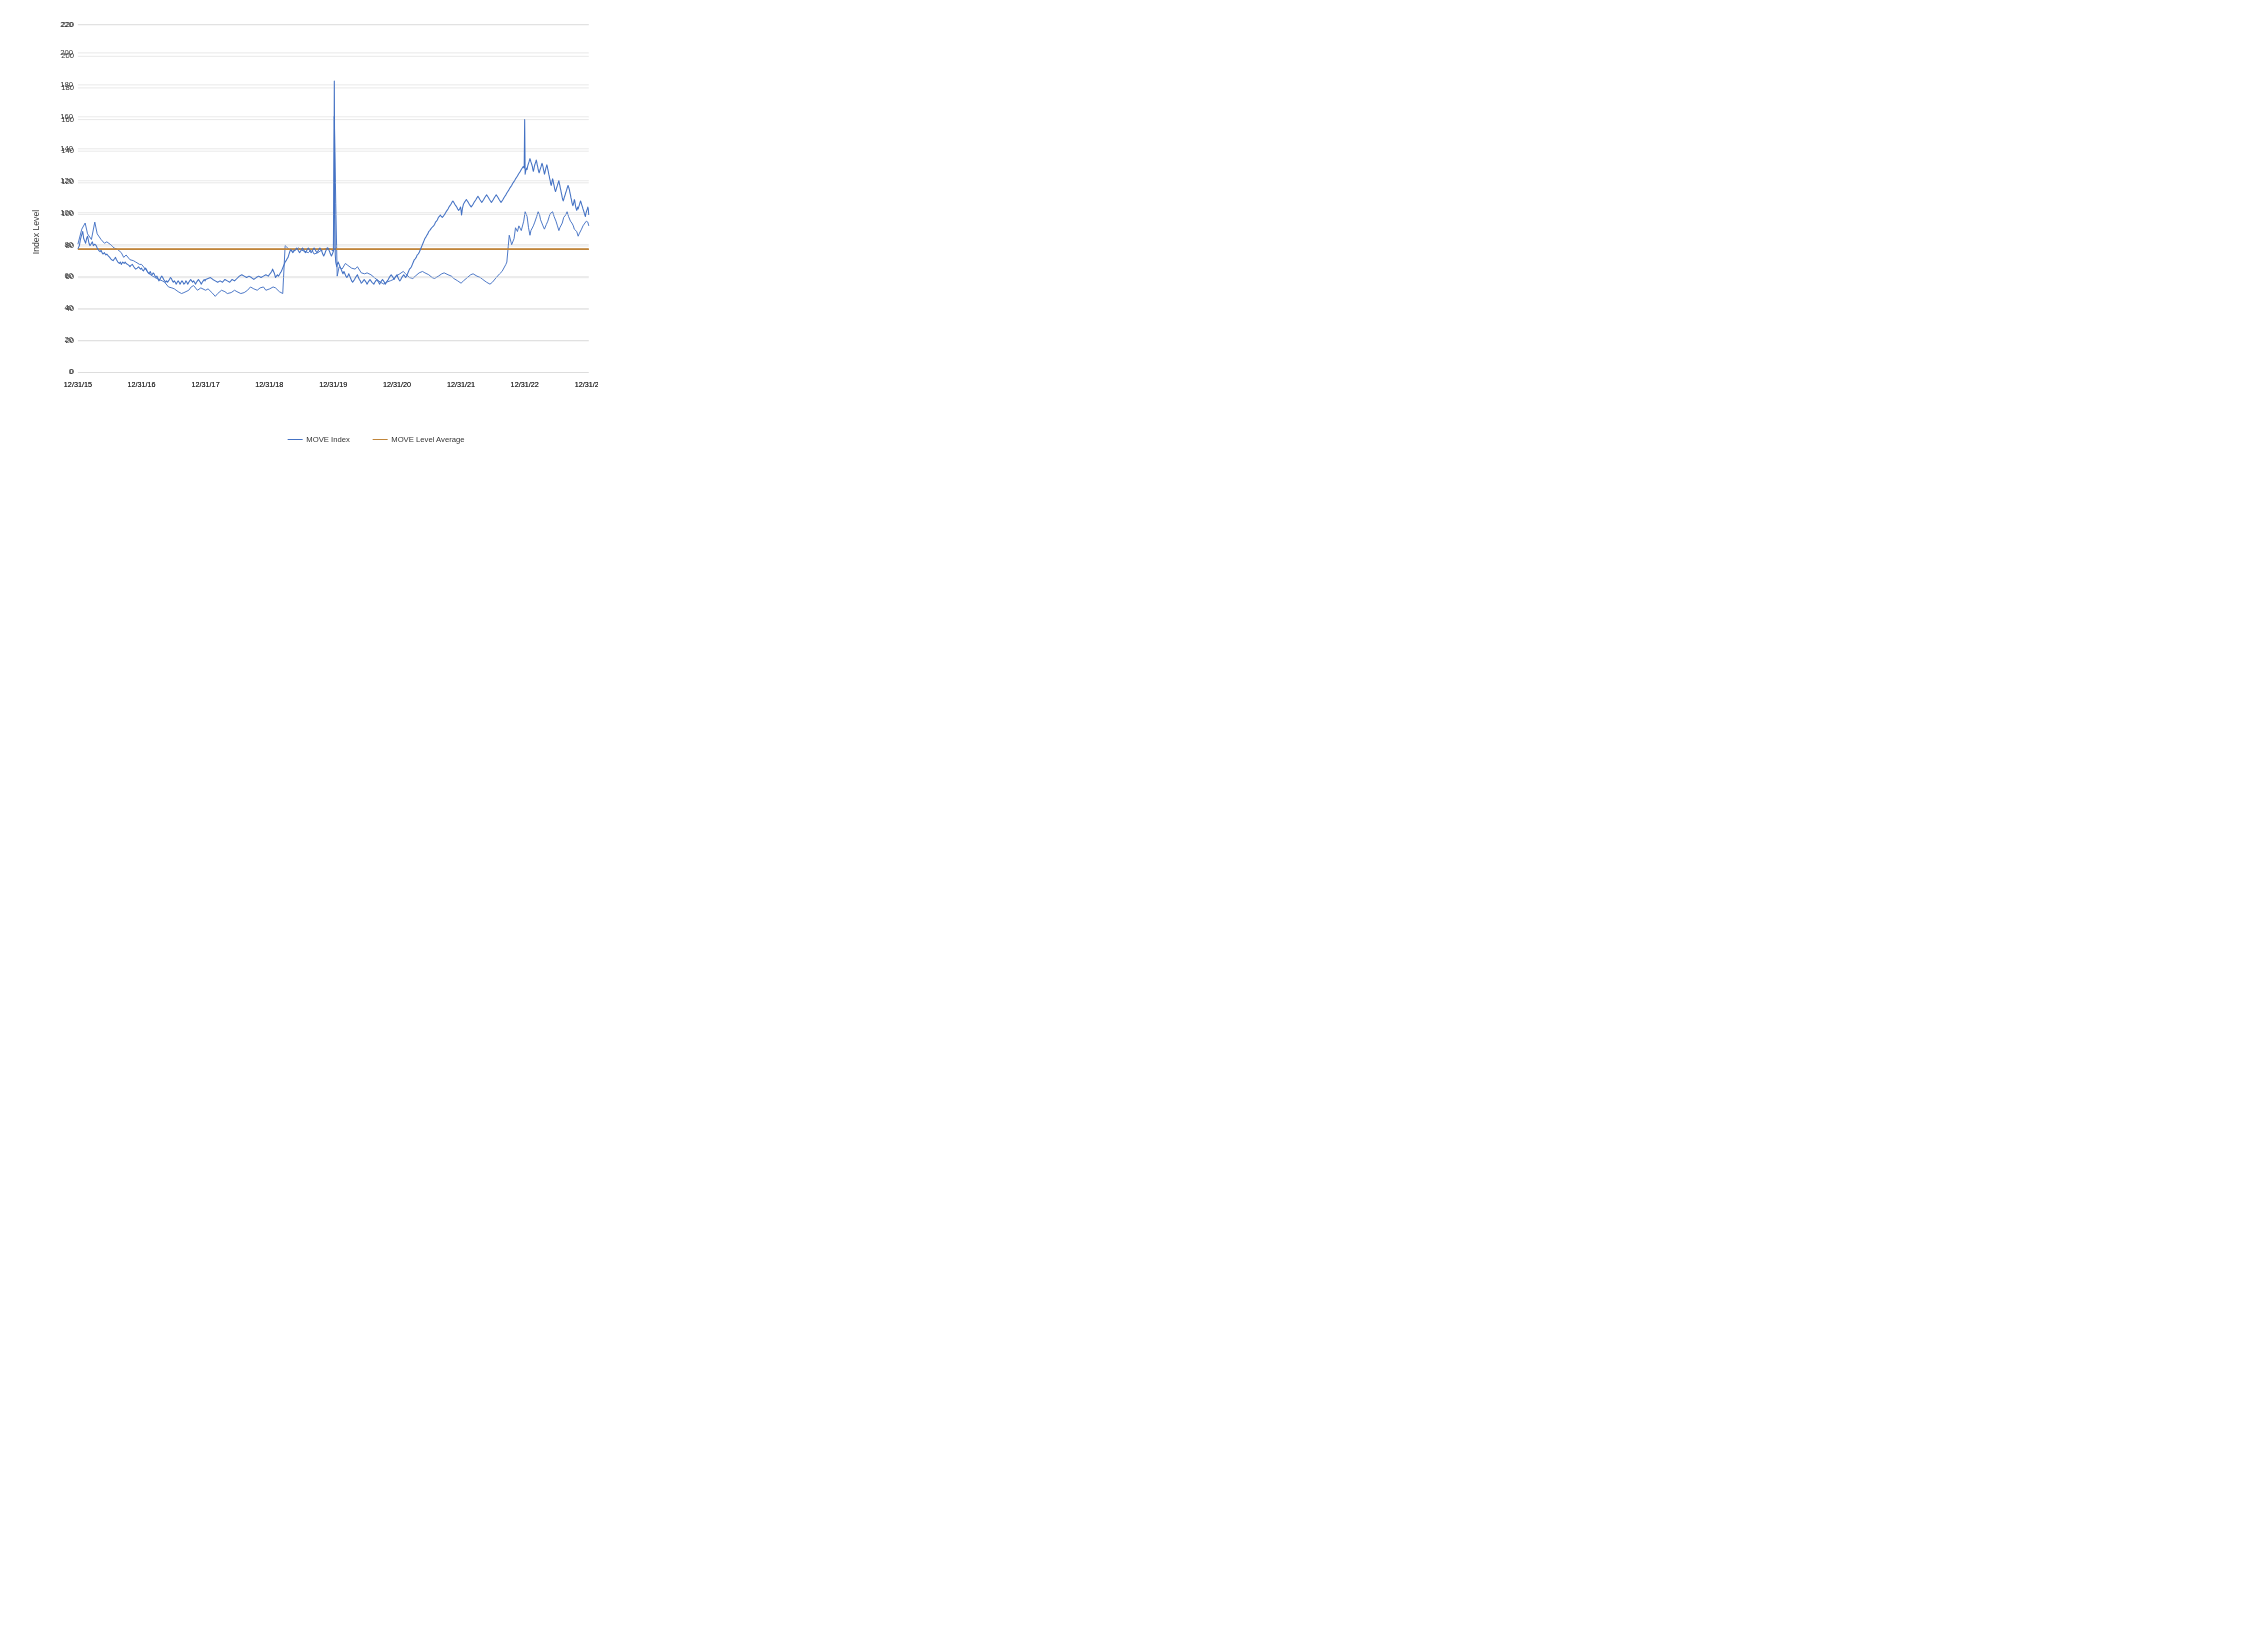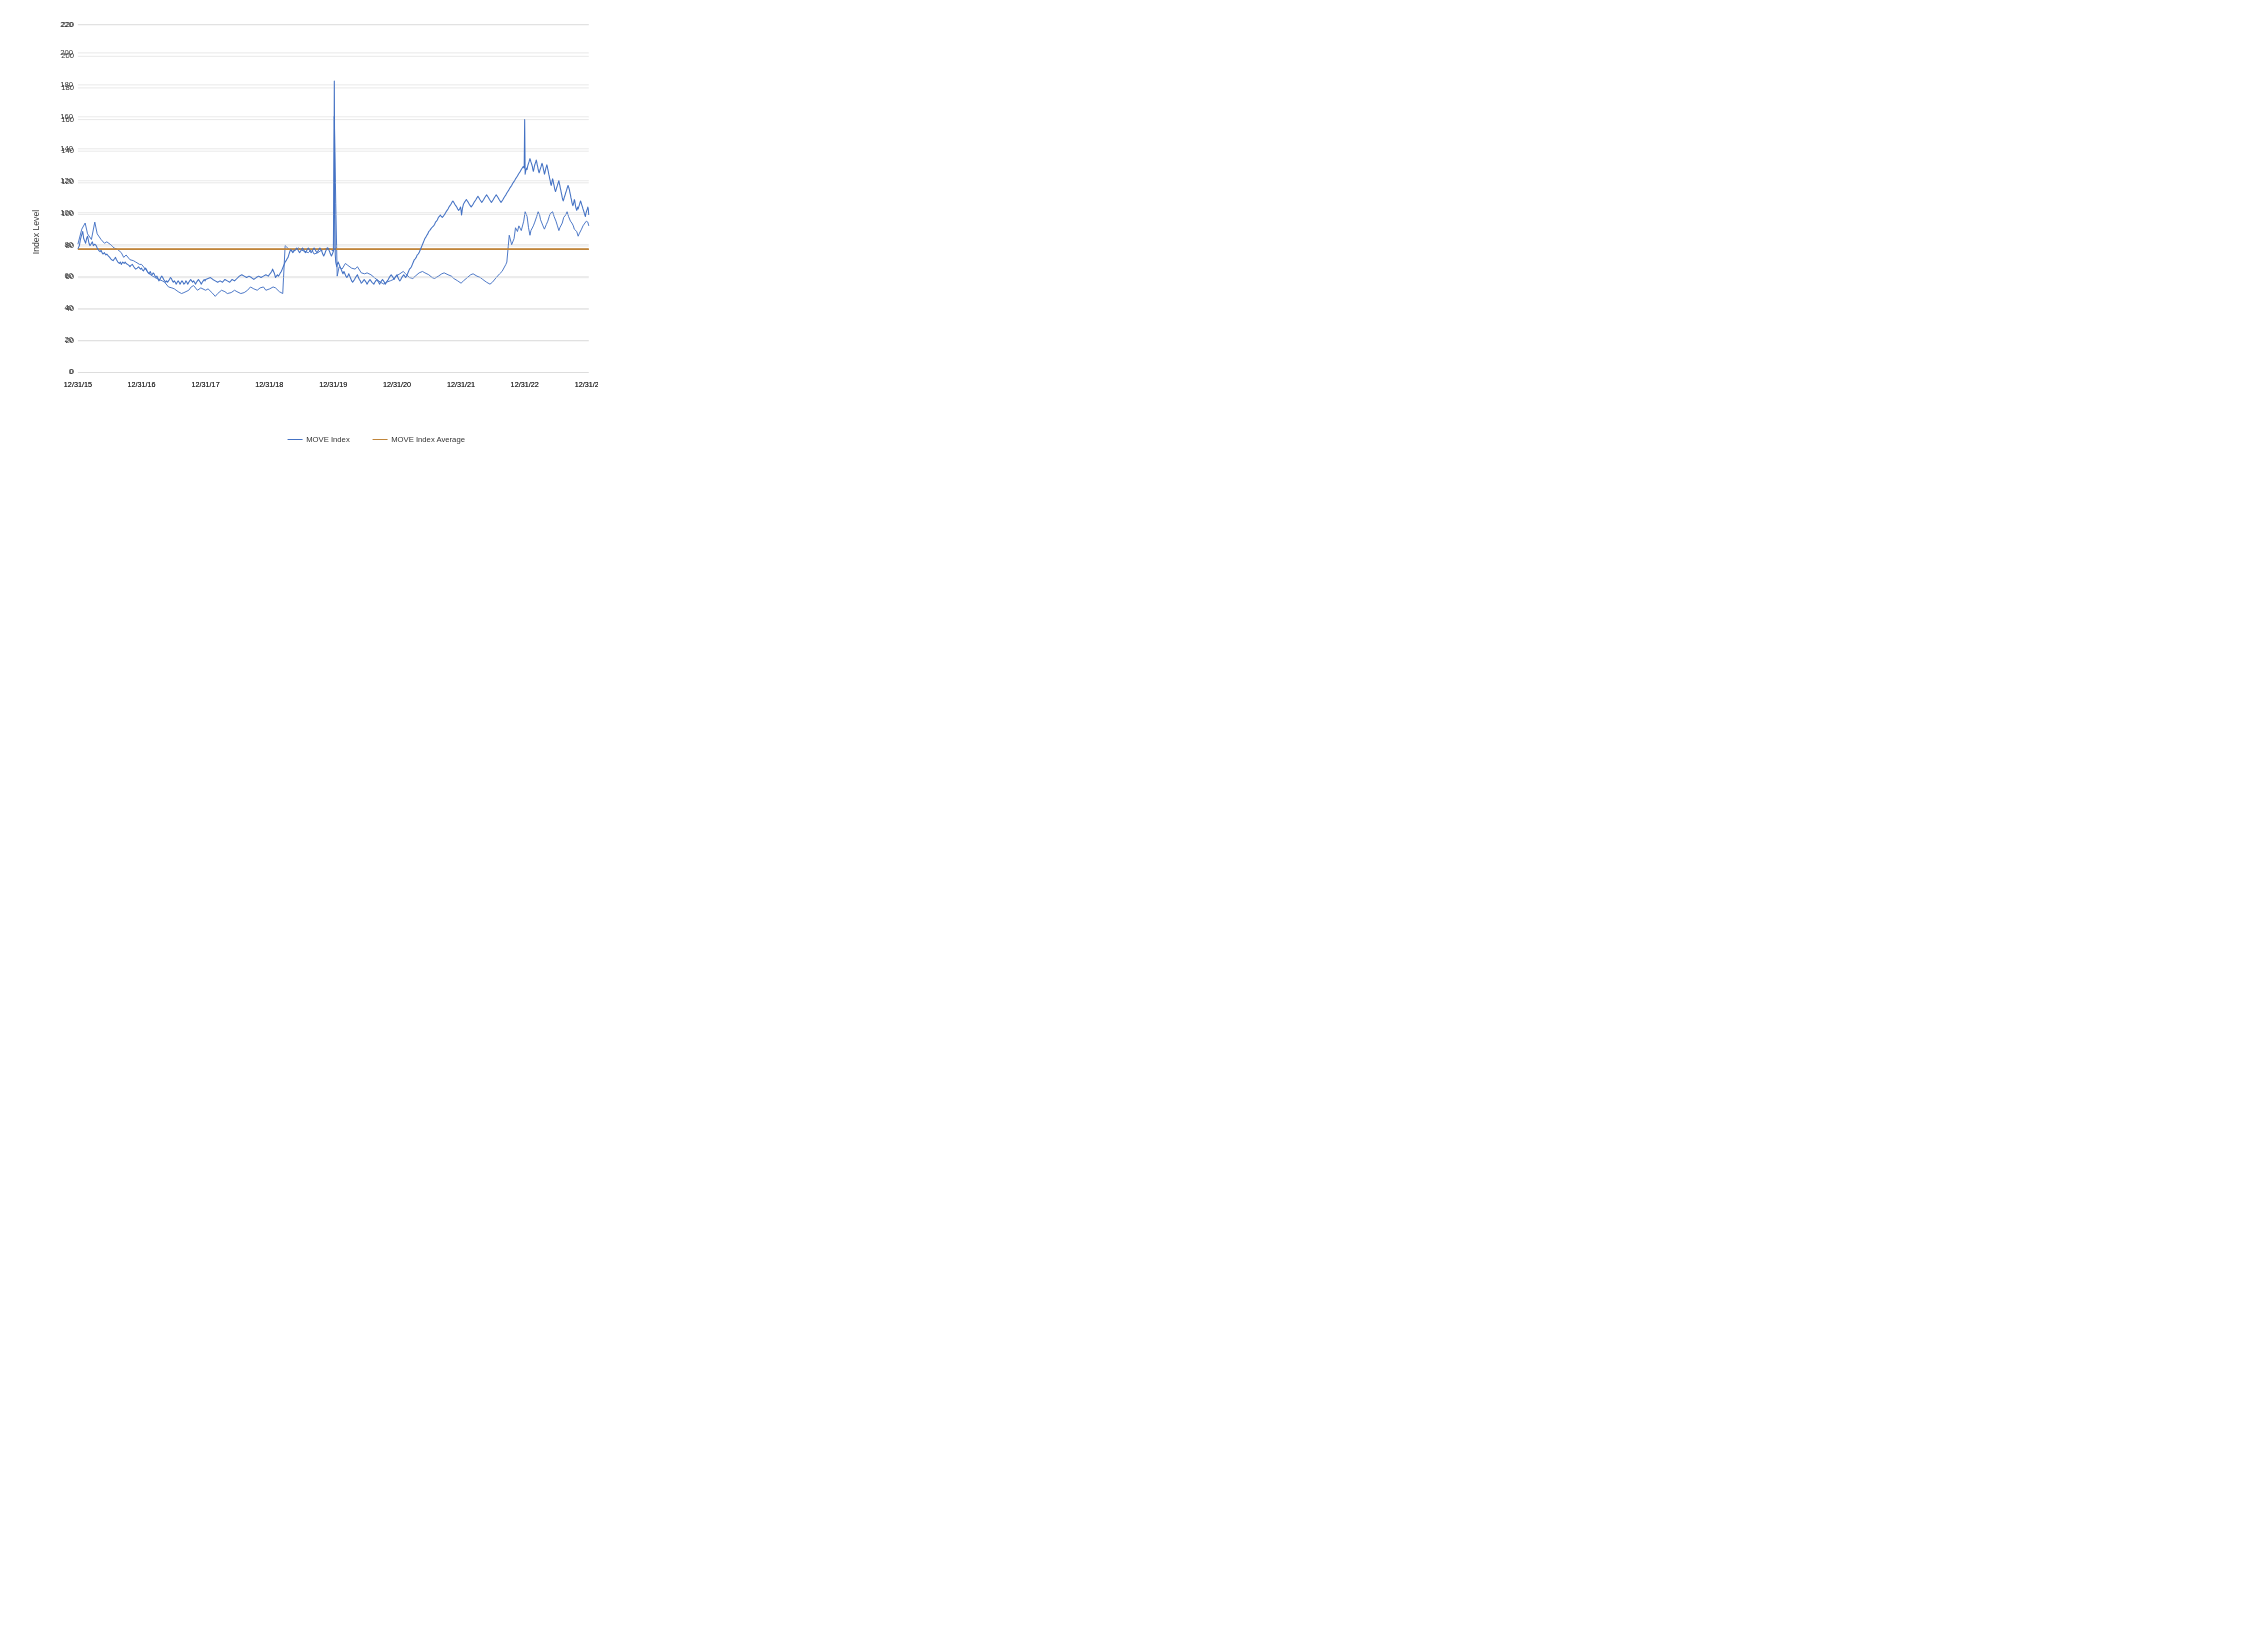--- a/index.html
+++ b/index.html
@@ -895,18 +895,18 @@
         "></polyline>
     </svg>
 
     <div class="legend">
       <div class="legend-item">
         <div class="legend-line-blue"></div>
         <span>MOVE Index</span>
       </div>
       <div class="legend-item">
         <div class="legend-line-brown"></div>
-        <span>MOVE Index Average</span>
+        <span>MOVE Level Average</span>
       </div>
     </div>
   </div>
 </div>
 
 
 </body></html>

